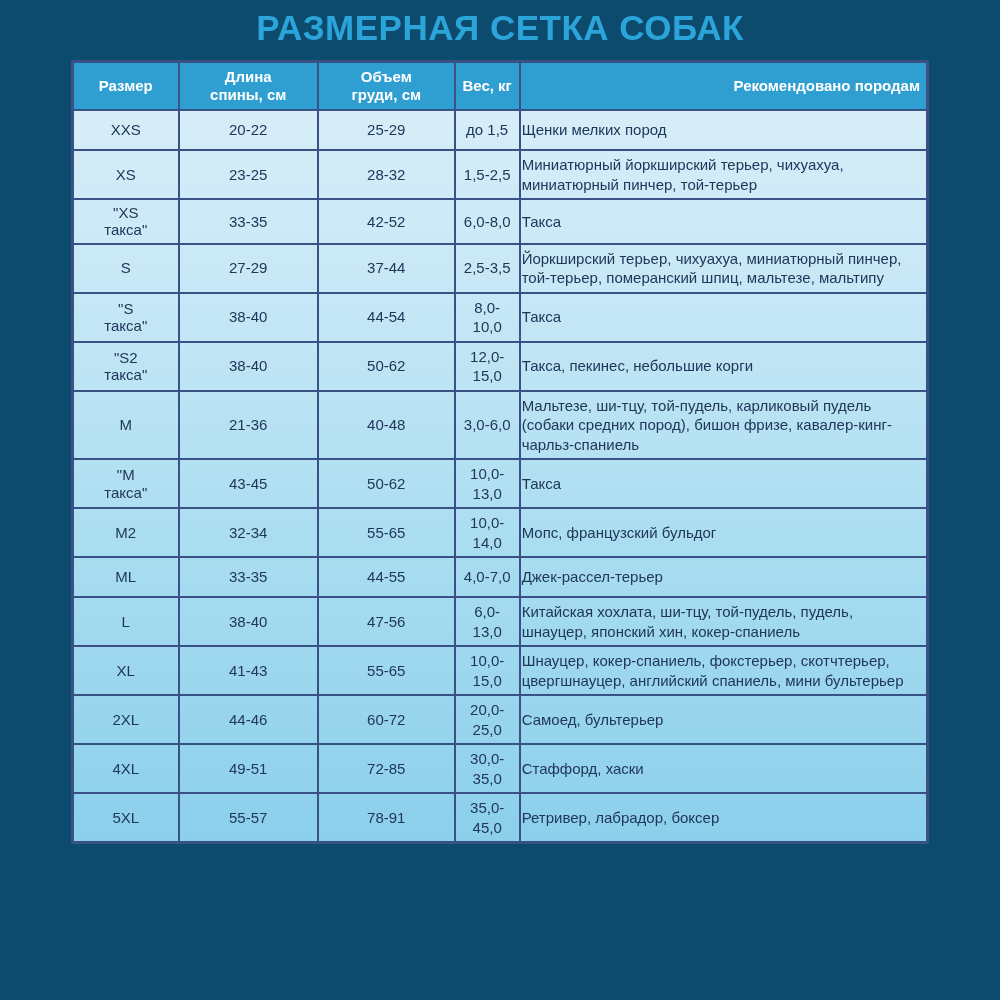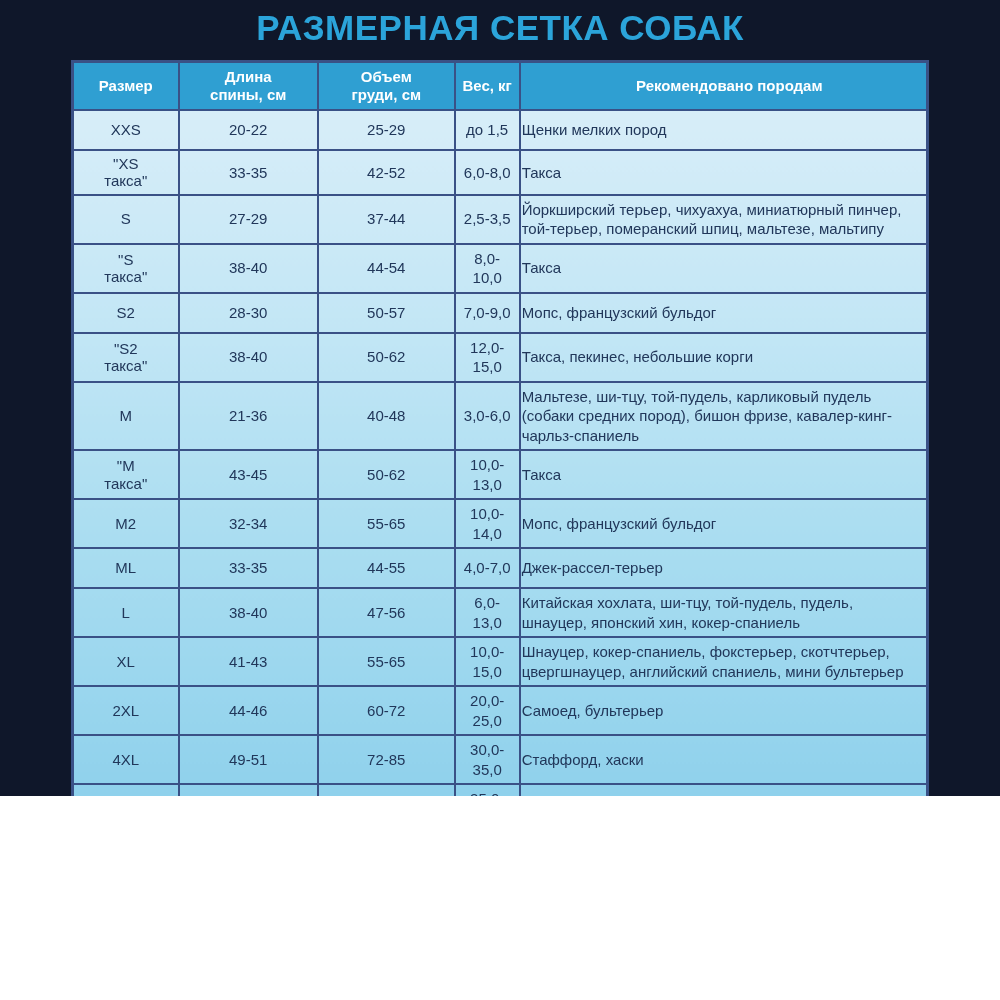--- a/index.html
+++ b/index.html
@@ -3,22 +3,22 @@
 <meta charset="utf-8">
 <style>
   html, body {
     margin: 0;
     padding: 0;
     background: #ffffff;
     font-family: "Liberation Sans", "DejaVu Sans", sans-serif;
   }
   .page {
     width: 1000px;
-    height: 796px;
-    background: #0f172a;
+    height: 1000px;
+    background: #0c4a6e;
     position: relative;
     overflow: hidden;
   }
   .title {
     text-align: center;
     color: #2ba4da;
     font-size: 35px;
     font-weight: bold;
     letter-spacing: 0.5px;
     padding-top: 8px;
@@ -42,21 +42,21 @@
     background: #2f9fd2;
     color: #ffffff;
     font-weight: bold;
     height: 42px;
     text-align: center;
     white-space: pre-line;
     line-height: 1.2;
     padding: 2px 6px;
   }
   .size-table thead th.breeds-col {
-    text-align: center;
+    text-align: right;
     padding-left: 18px;
   }
   .size-table tbody td {
     background: transparent;
     text-align: center;
     height: 30px;
     padding: 4px 6px;
     line-height: 1.3;
   }
   .size-table tbody td.size-cell {
@@ -97,20 +97,27 @@
     </thead>
     <tbody id="table-body">
   <tr>
     <td class="size-cell">XXS</td>
     <td>20-22</td>
     <td>25-29</td>
     <td>до 1,5</td>
     <td class="breeds-cell">Щенки мелких пород</td>
   </tr>
 
+  <tr>
+    <td class="size-cell">XS</td>
+    <td>23-25</td>
+    <td>28-32</td>
+    <td>1,5-2,5</td>
+    <td class="breeds-cell">Миниатюрный йоркширский терьер, чихуахуа, миниатюрный пинчер, той-терьер</td>
+  </tr>
 
   <tr>
     <td class="size-cell">"XS
 такса"</td>
     <td>33-35</td>
     <td>42-52</td>
     <td>6,0-8,0</td>
     <td class="breeds-cell">Такса</td>
   </tr>
 
@@ -125,27 +132,20 @@
 
   <tr>
     <td class="size-cell">"S
 такса"</td>
     <td>38-40</td>
     <td>44-54</td>
     <td>8,0-10,0</td>
     <td class="breeds-cell">Такса</td>
   </tr>
 
-  <tr>
-    <td class="size-cell">S2</td>
-    <td>28-30</td>
-    <td>50-57</td>
-    <td>7,0-9,0</td>
-    <td class="breeds-cell">Мопс, французский бульдог</td>
-  </tr>
 
   <tr>
     <td class="size-cell">"S2
 такса"</td>
     <td>38-40</td>
     <td>50-62</td>
     <td>12,0-15,0</td>
     <td class="breeds-cell">Такса, пекинес, небольшие корги</td>
   </tr>
 

